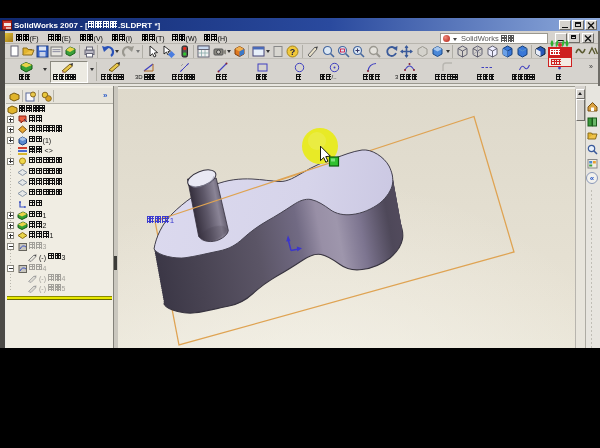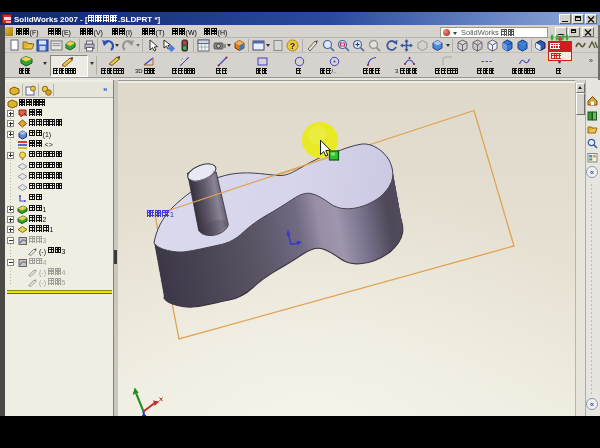--- a/index.html
+++ b/index.html
@@ -1,16 +1,16 @@
 <!DOCTYPE html>
 <html><head><meta charset="utf-8"><style>
 *{margin:0;padding:0;box-sizing:border-box}
 html,body{width:600px;height:448px;overflow:hidden;background:#000}
 body{font-family:"Liberation Sans",sans-serif;-webkit-font-smoothing:antialiased}
-#root{position:absolute;left:0;top:12px;width:600px;height:404px;background:#d6d3ce;overflow:hidden}
+#root{position:absolute;left:0;top:18px;width:600px;height:330px;background:#d6d3ce;overflow:hidden}
 .ab{position:absolute}
 i.z,i.zs,i.zt{display:inline-block;vertical-align:middle;
  background:repeating-linear-gradient(180deg,currentColor 0 1.2px,transparent 1.2px 2.3px),
  repeating-linear-gradient(90deg,currentColor 0 1.1px,transparent 1.1px 2.5px);}
 i.z{width:6px;height:6.6px;margin:0 .8px 1px 0}
 i.zs{width:5.2px;height:5.6px;margin:0 .6px 1px 0}
 i.zt{width:6.6px;height:7.2px;margin:0 1px 1px 0}
 .btn3{background:#d6d3ce;border:1px solid;border-color:#fff #6f6d68 #6f6d68 #fff;
  color:#000;font-size:8px;text-align:center;line-height:8px}
 .tri{position:absolute;width:0;height:0}

